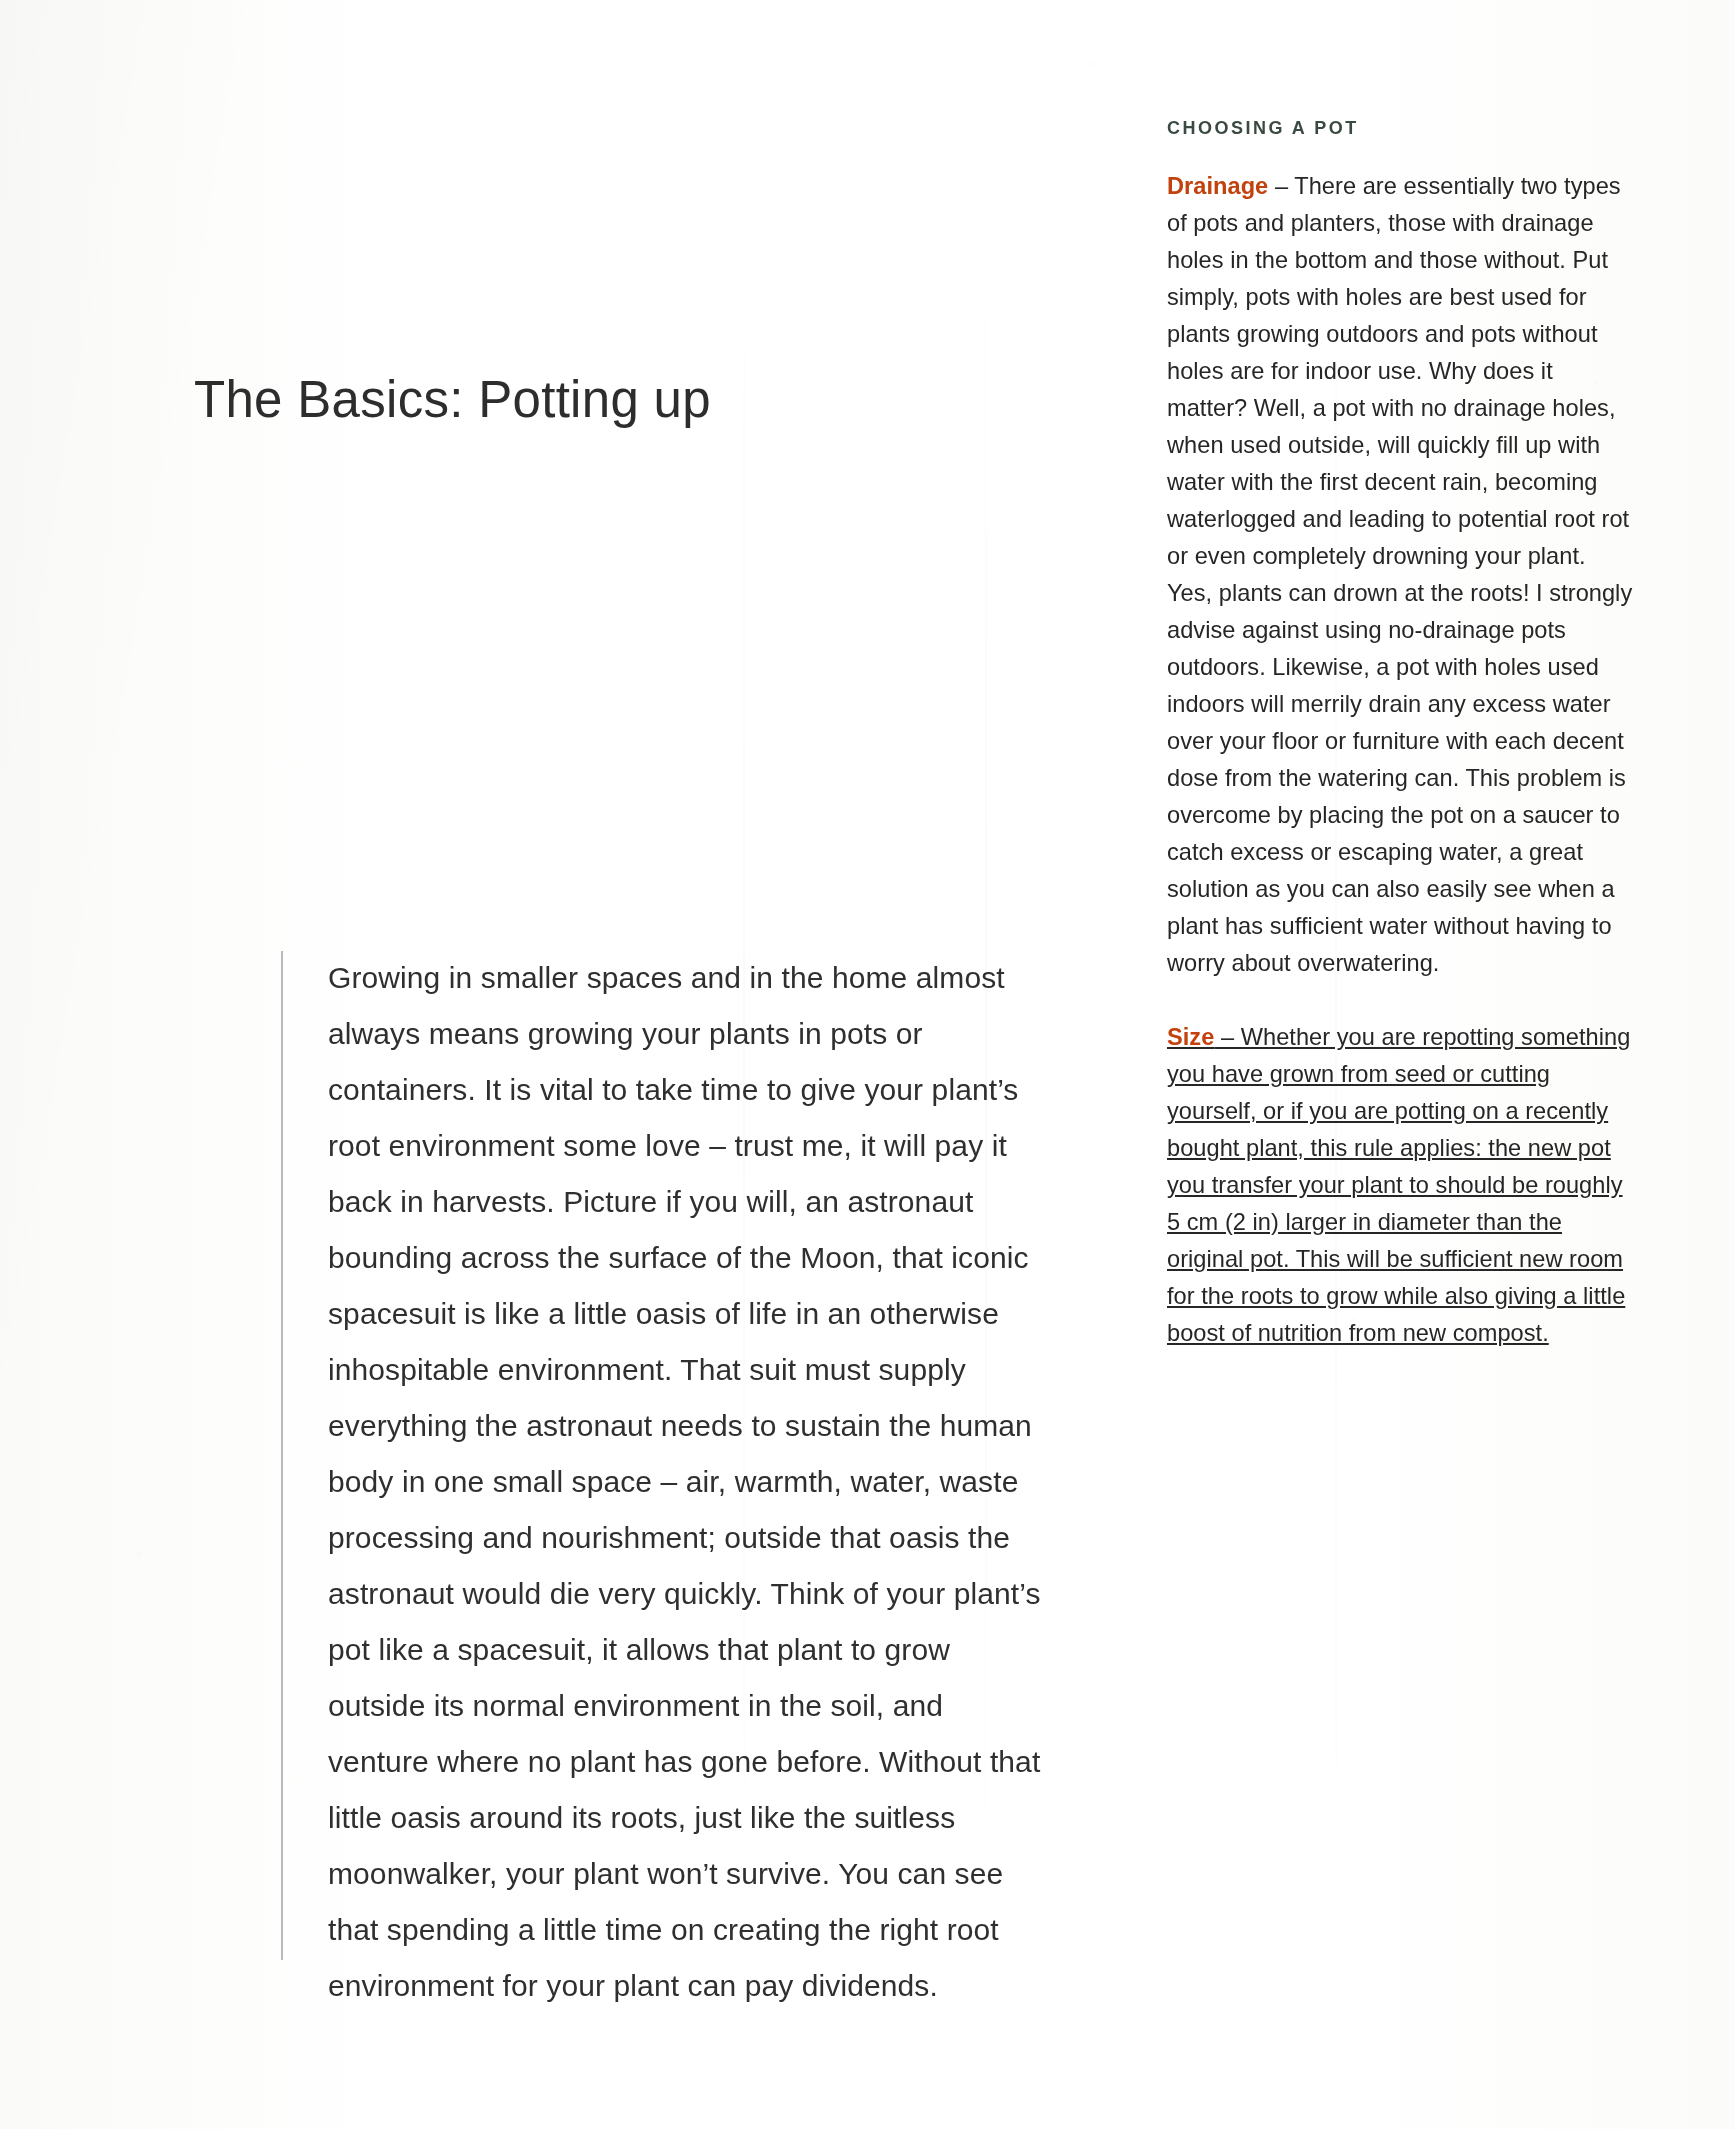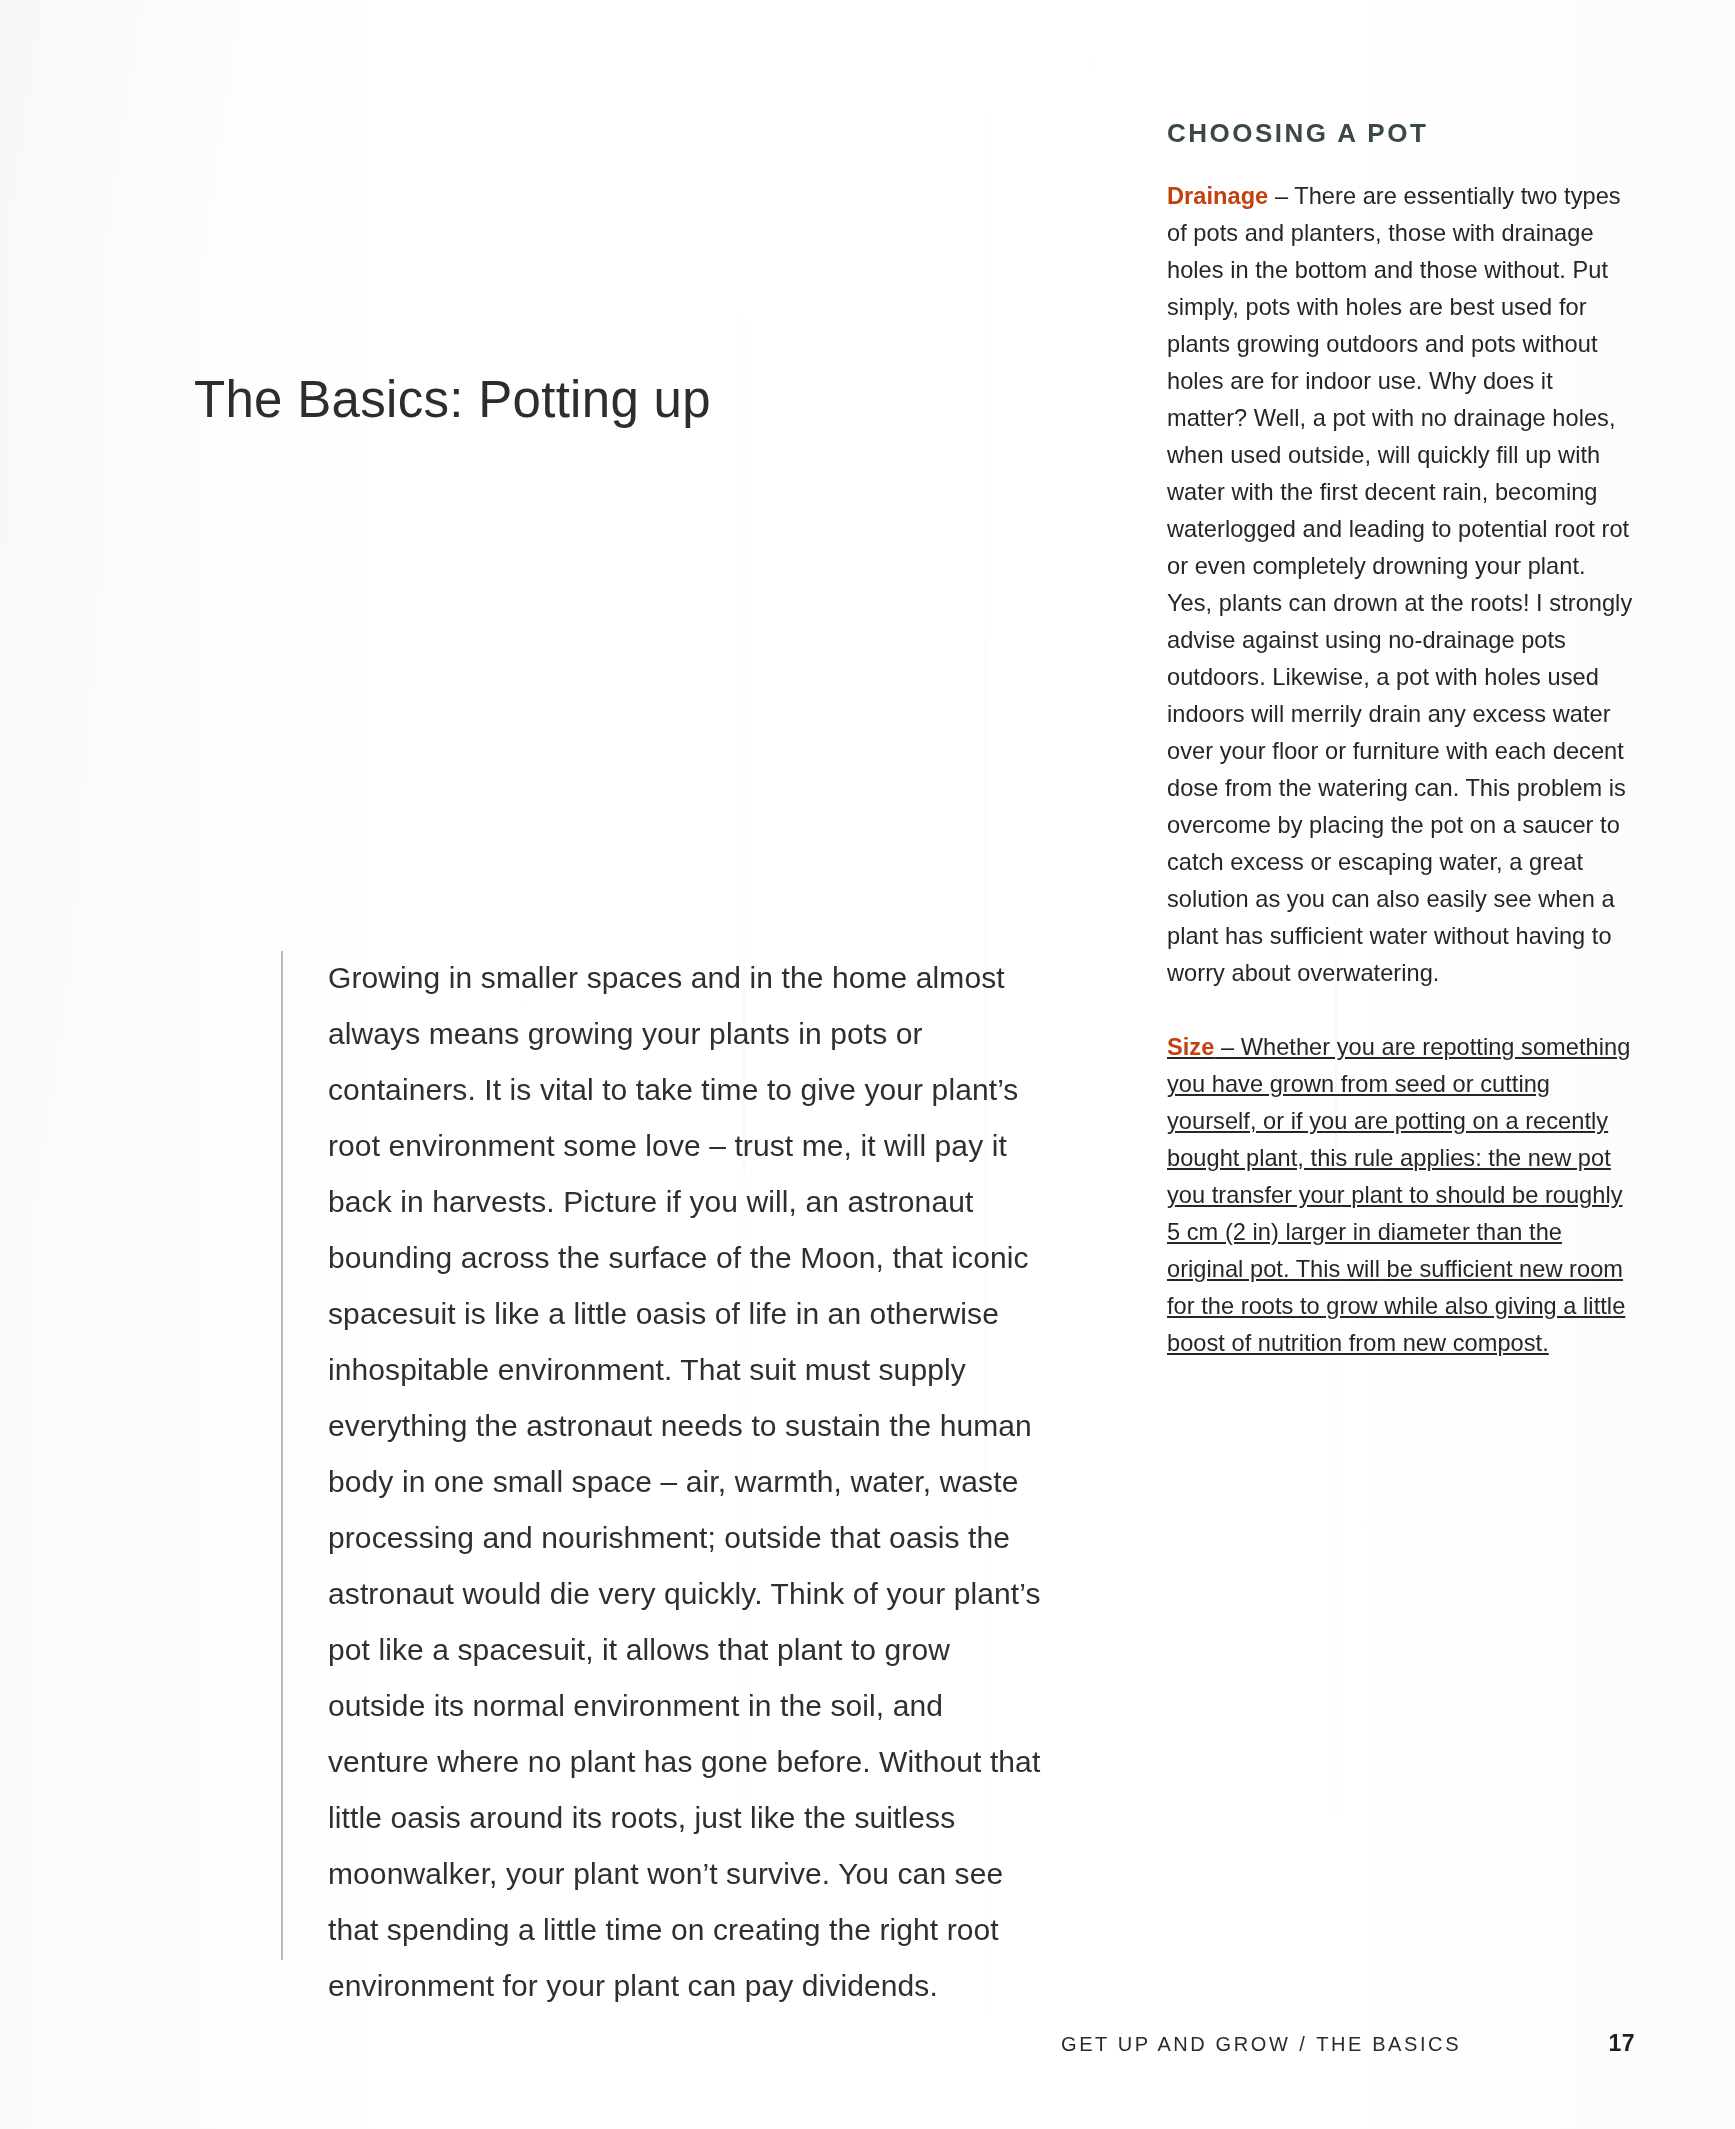--- a/index.html
+++ b/index.html
@@ -81,21 +81,21 @@
   }
 
   
   .side-col {
     position: absolute;
     left: 1167px;
     top: 118px;
     width: 468px;
   }
   .side-heading {
-    font-size: 26px;
+    font-size: 18px;
     font-weight: 700;
     letter-spacing: 2.5px;
     color: #3b4a41;
     margin: 0 0 29px 0;
   }
   .side-para {
     font-size: 23.6px;
     line-height: 37px;
     color: #262626;
     margin: 0 0 37px 0;
@@ -155,19 +155,15 @@
 
     <h2 class="side-heading">CHOOSING A POT</h2>
 
 
     <p class="side-para"><span class="lead">Drainage</span><span> – There are essentially two types of pots and planters, those with drainage holes in the bottom and those without. Put simply, pots with holes are best used for plants growing outdoors and pots without holes are for indoor use. Why does it matter? Well, a pot with no drainage holes, when used outside, will quickly fill up with water with the first decent rain, becoming waterlogged and leading to potential root rot or even completely drowning your plant. Yes, plants can drown at the roots! I strongly advise against using no-drainage pots outdoors. Likewise, a pot with holes used indoors will merrily drain any excess water over your floor or furniture with each decent dose from the watering can. This problem is overcome by placing the pot on a saucer to catch excess or escaping water, a great solution as you can also easily see when a plant has sufficient water without having to worry about overwatering.</span></p>
 
     <p class="side-para"><span class="lead">Size</span><span> – Whether you are repotting something you have grown from seed or cutting yourself, or if you are potting on a recently bought plant, this rule applies: the new pot you transfer your plant to should be roughly 5 cm (2 in) larger in diameter than the original pot. This will be sufficient new room for the roots to grow while also giving a little boost of nutrition from new compost.</span></p>
 
   </div>
 
-  <div class="footer">
-    <div class="footer-label"><span>GET UP AND GROW</span><span class="footer-sep">/</span><span>THE BASICS</span></div>
-    <div class="footer-page">17</div>
-  </div>
 
 </div>
 
 
 </body></html>

